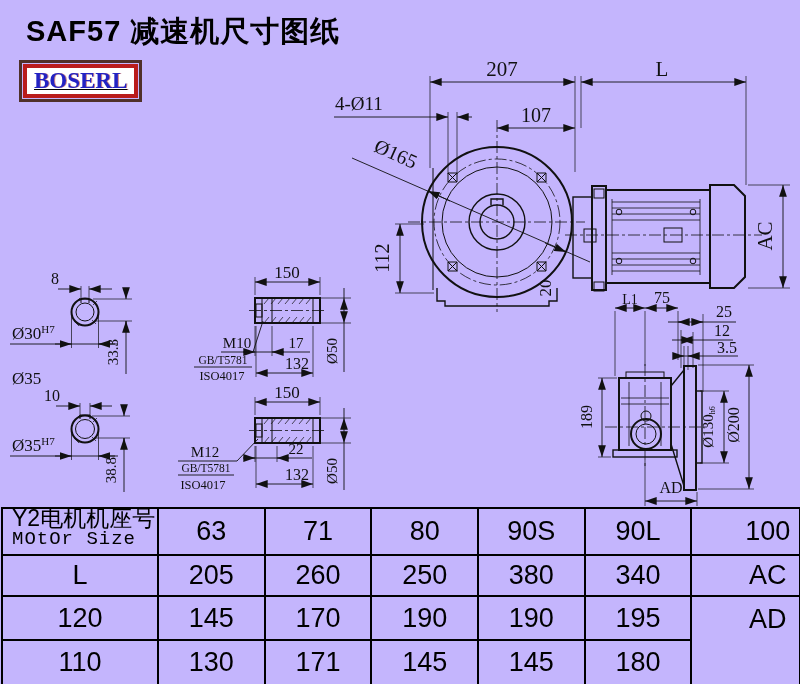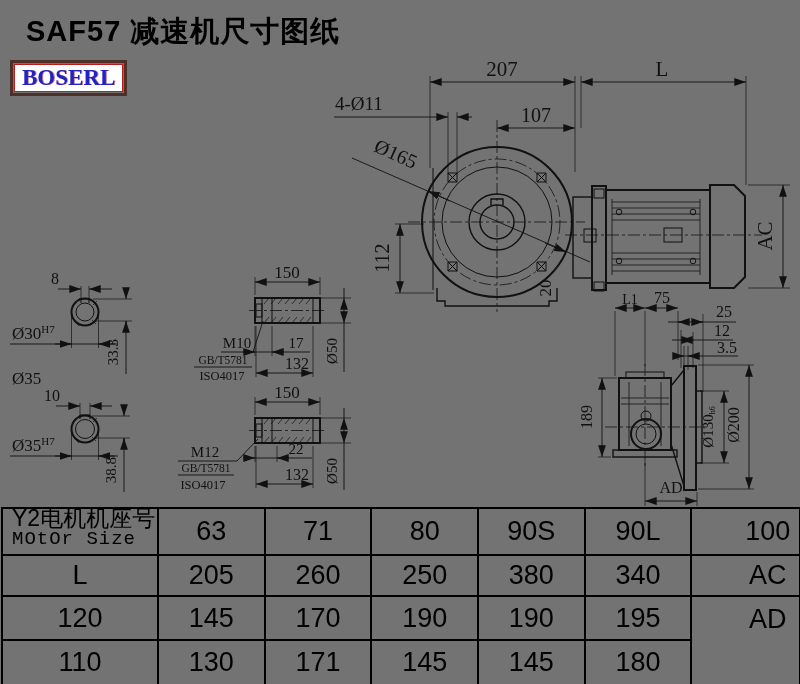--- a/index.html
+++ b/index.html
@@ -1,21 +1,21 @@
 <!DOCTYPE html>
 <html><head>
 <meta charset="utf-8">
 <style>
   html,body{margin:0;padding:0;background:#fff;}
-  #stage{position:relative;width:800px;height:684px;background:#737373;overflow:hidden;
+  #stage{position:relative;width:800px;height:684px;background:#c4b5fd;overflow:hidden;
          font-family:"Liberation Sans",sans-serif;color:#000;}
   .title{position:absolute;left:26px;top:12px;font-size:29px;font-weight:bold;
          letter-spacing:1px;color:#000;white-space:nowrap;}
-  .logo{position:absolute;left:14px;top:64px;border:1px solid #b91c1c;outline:3px solid #4f3029;
-        outline-offset:1px;padding:0 7px;background:#fff;}
+  .logo{position:absolute;left:23px;top:64px;border:4px solid #b91c1c;outline:3px solid #4f3029;
+        outline-offset:1px;padding:0 7px;background:#fff;text-decoration:underline;}
   .logo span{font-family:"Liberation Serif",serif;font-size:23px;font-weight:bold;color:#2323c3;
         text-shadow:1px 0 0 rgba(170,40,40,.55);letter-spacing:0px;}
   svg{position:absolute;left:0;top:0;}
   svg text{fill:#111;font-family:"Liberation Serif",serif;}
   .ol{stroke:#111;fill:none;stroke-width:2;}
   .md{stroke:#111;fill:none;stroke-width:1.4;}
   .th{stroke:#111;fill:none;stroke-width:1;}
   .fin{stroke:#111;fill:none;stroke-width:.8;}
   .dim{stroke:#111;fill:none;stroke-width:.9;}
   .ext{stroke:#111;fill:none;stroke-width:.7;}

